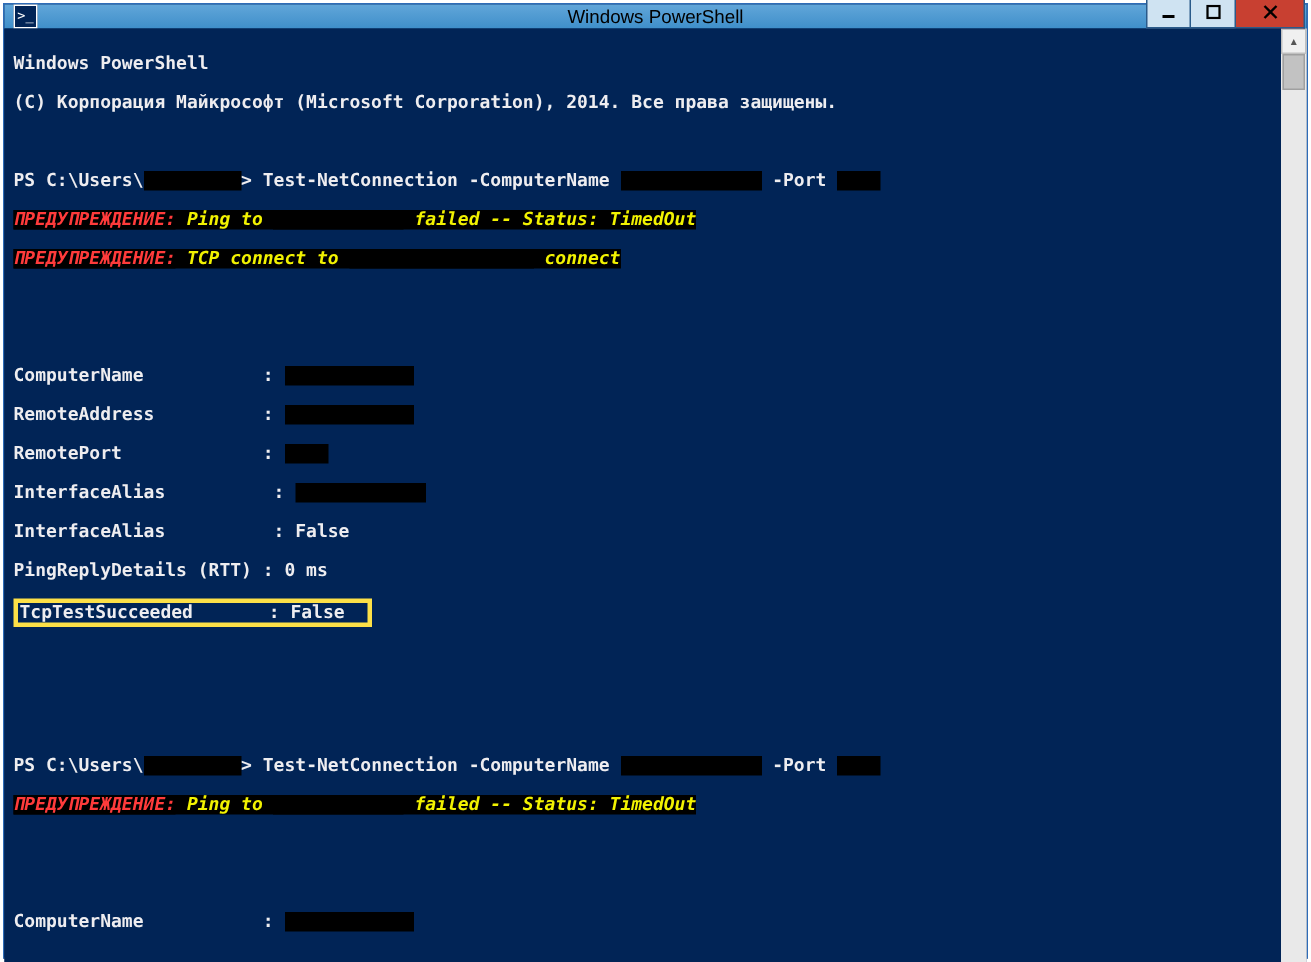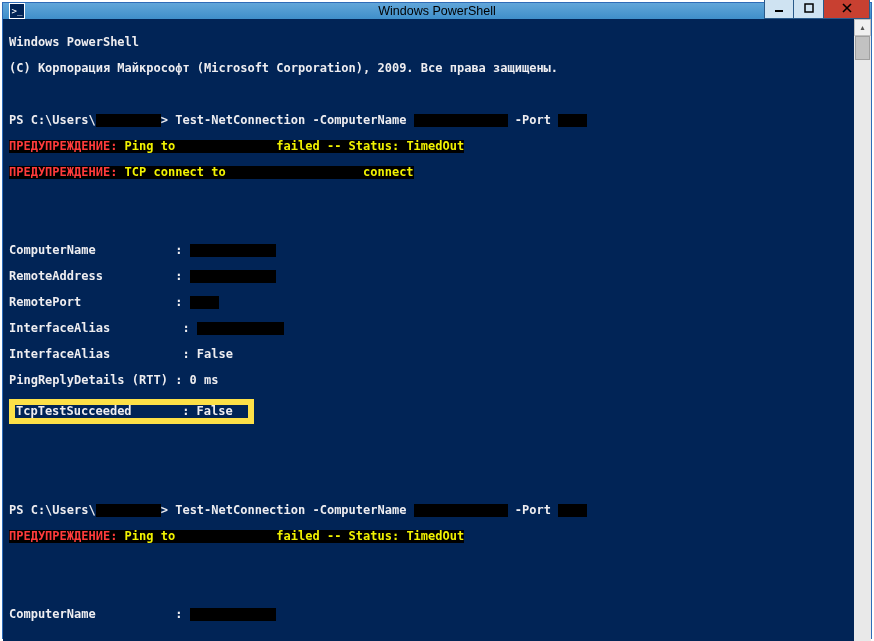--- a/index.html
+++ b/index.html
@@ -112,25 +112,25 @@
   .sb-track { flex: 1; background: #e9e9e9; position: relative; }
   .sb-thumb {
     position: absolute;
     left: 1px;
     right: 1px;
     top: 0;
     height: 24px;
     background: #c2c2c2;
     border: 1px solid #a0a0a0;
   }
-  .warn { background: #000; color: #f2f200; display:inline-block; }
+  .warn { background: #000; color: #f2f200; display:inline-block;font-style:italic; }
   .red  { background: #000; color: #ff3b3b; display:inline-block; }
   .blackbox { background:#000; color:#000; display:inline-block; }
   .hlbox {
-    border: 6px solid #fde047;
+    border: 3px solid #fde047;
     display: inline-block;
     padding: 0 1px;
     margin-top:-1px;
   }
   .row { display:block; height:13px; }
 </style>
 </head>
 <body>
 
 <div class="window">
@@ -155,21 +155,21 @@
             <line x1="1" y1="1" x2="9" y2="9" stroke="#000" stroke-width="1.6"></line>
             <line x1="9" y1="1" x2="1" y2="9" stroke="#000" stroke-width="1.6"></line>
           </svg>
         </div>
     </div>
   </div>
 
   <div class="client">
     <div class="console">
 <span class="row">Windows PowerShell</span>
-<span class="row">(С) Корпорация Майкрософт (Microsoft Corporation), 2009. Все права защищены.</span>
+<span class="row">(С) Корпорация Майкрософт (Microsoft Corporation), 2014. Все права защищены.</span>
 <span class="row"></span>
 <span class="row"><span>PS C:\Users\</span><span class="blackbox">         </span><span>&gt; </span><span>Test-NetConnection -ComputerName </span><span class="blackbox">             </span><span> -Port </span><span class="blackbox">    </span></span>
 <span class="row"><span class="warn"><span class="red">ПРЕДУПРЕЖДЕНИЕ:</span><span> Ping to </span><span class="blackbox">            </span><span> failed -- Status: TimedOut</span></span></span>
 <span class="row"><span class="warn"><span class="red">ПРЕДУПРЕЖДЕНИЕ:</span><span> TCP connect to </span><span class="blackbox">                 </span><span> connect</span></span></span>
 <span class="row"></span>
 <span class="row"></span>
 <span class="row"><span>ComputerName           </span><span>: </span><span class="blackbox">            </span></span>
 <span class="row"><span>RemoteAddress          </span><span>: </span><span class="blackbox">            </span></span>
 <span class="row"><span>RemotePort             </span><span>: </span><span class="blackbox">    </span></span>
 <span class="row"><span>InterfaceAlias          </span><span>: </span><span class="blackbox">            </span></span>

